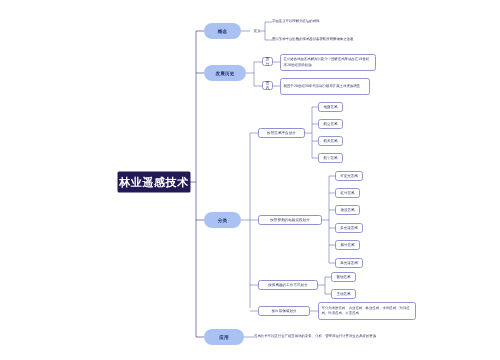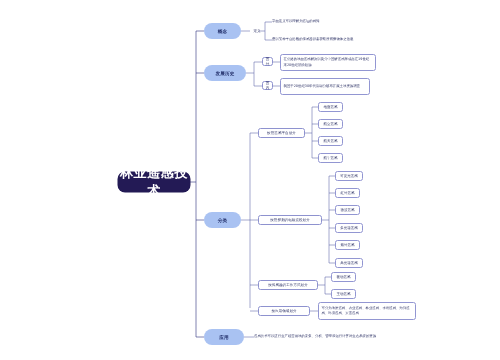--- a/index.html
+++ b/index.html
@@ -8,23 +8,23 @@
     font-family:"DejaVu Sans","Liberation Sans",sans-serif;
     overflow:hidden;position:relative;
   }
   #map{position:absolute;inset:0;}
   svg.links{position:absolute;left:0;top:0;width:500px;height:360px;pointer-events:none;}
 
   .node{position:absolute;box-sizing:border-box;display:flex;align-items:center;}
 
   
   .root{
-    background:#231a55;color:#ffffff;border-radius:7px;
+    background:#231a55;color:#ffffff;border-radius:1px;
     justify-content:center;text-align:center;
-    font-size:13px;letter-spacing:.6px;font-weight:600;
+    font-size:11px;letter-spacing:.6px;font-weight:600;
     box-shadow:0 0 0 .5px #231a55;
   }
   
   .l2{
     background:#a9c2f2;color:#23306b;border-radius:9px;
     justify-content:center;text-align:center;
     font-size:4.6px;font-weight:600;letter-spacing:.2px;
   }
   
   .l3{

